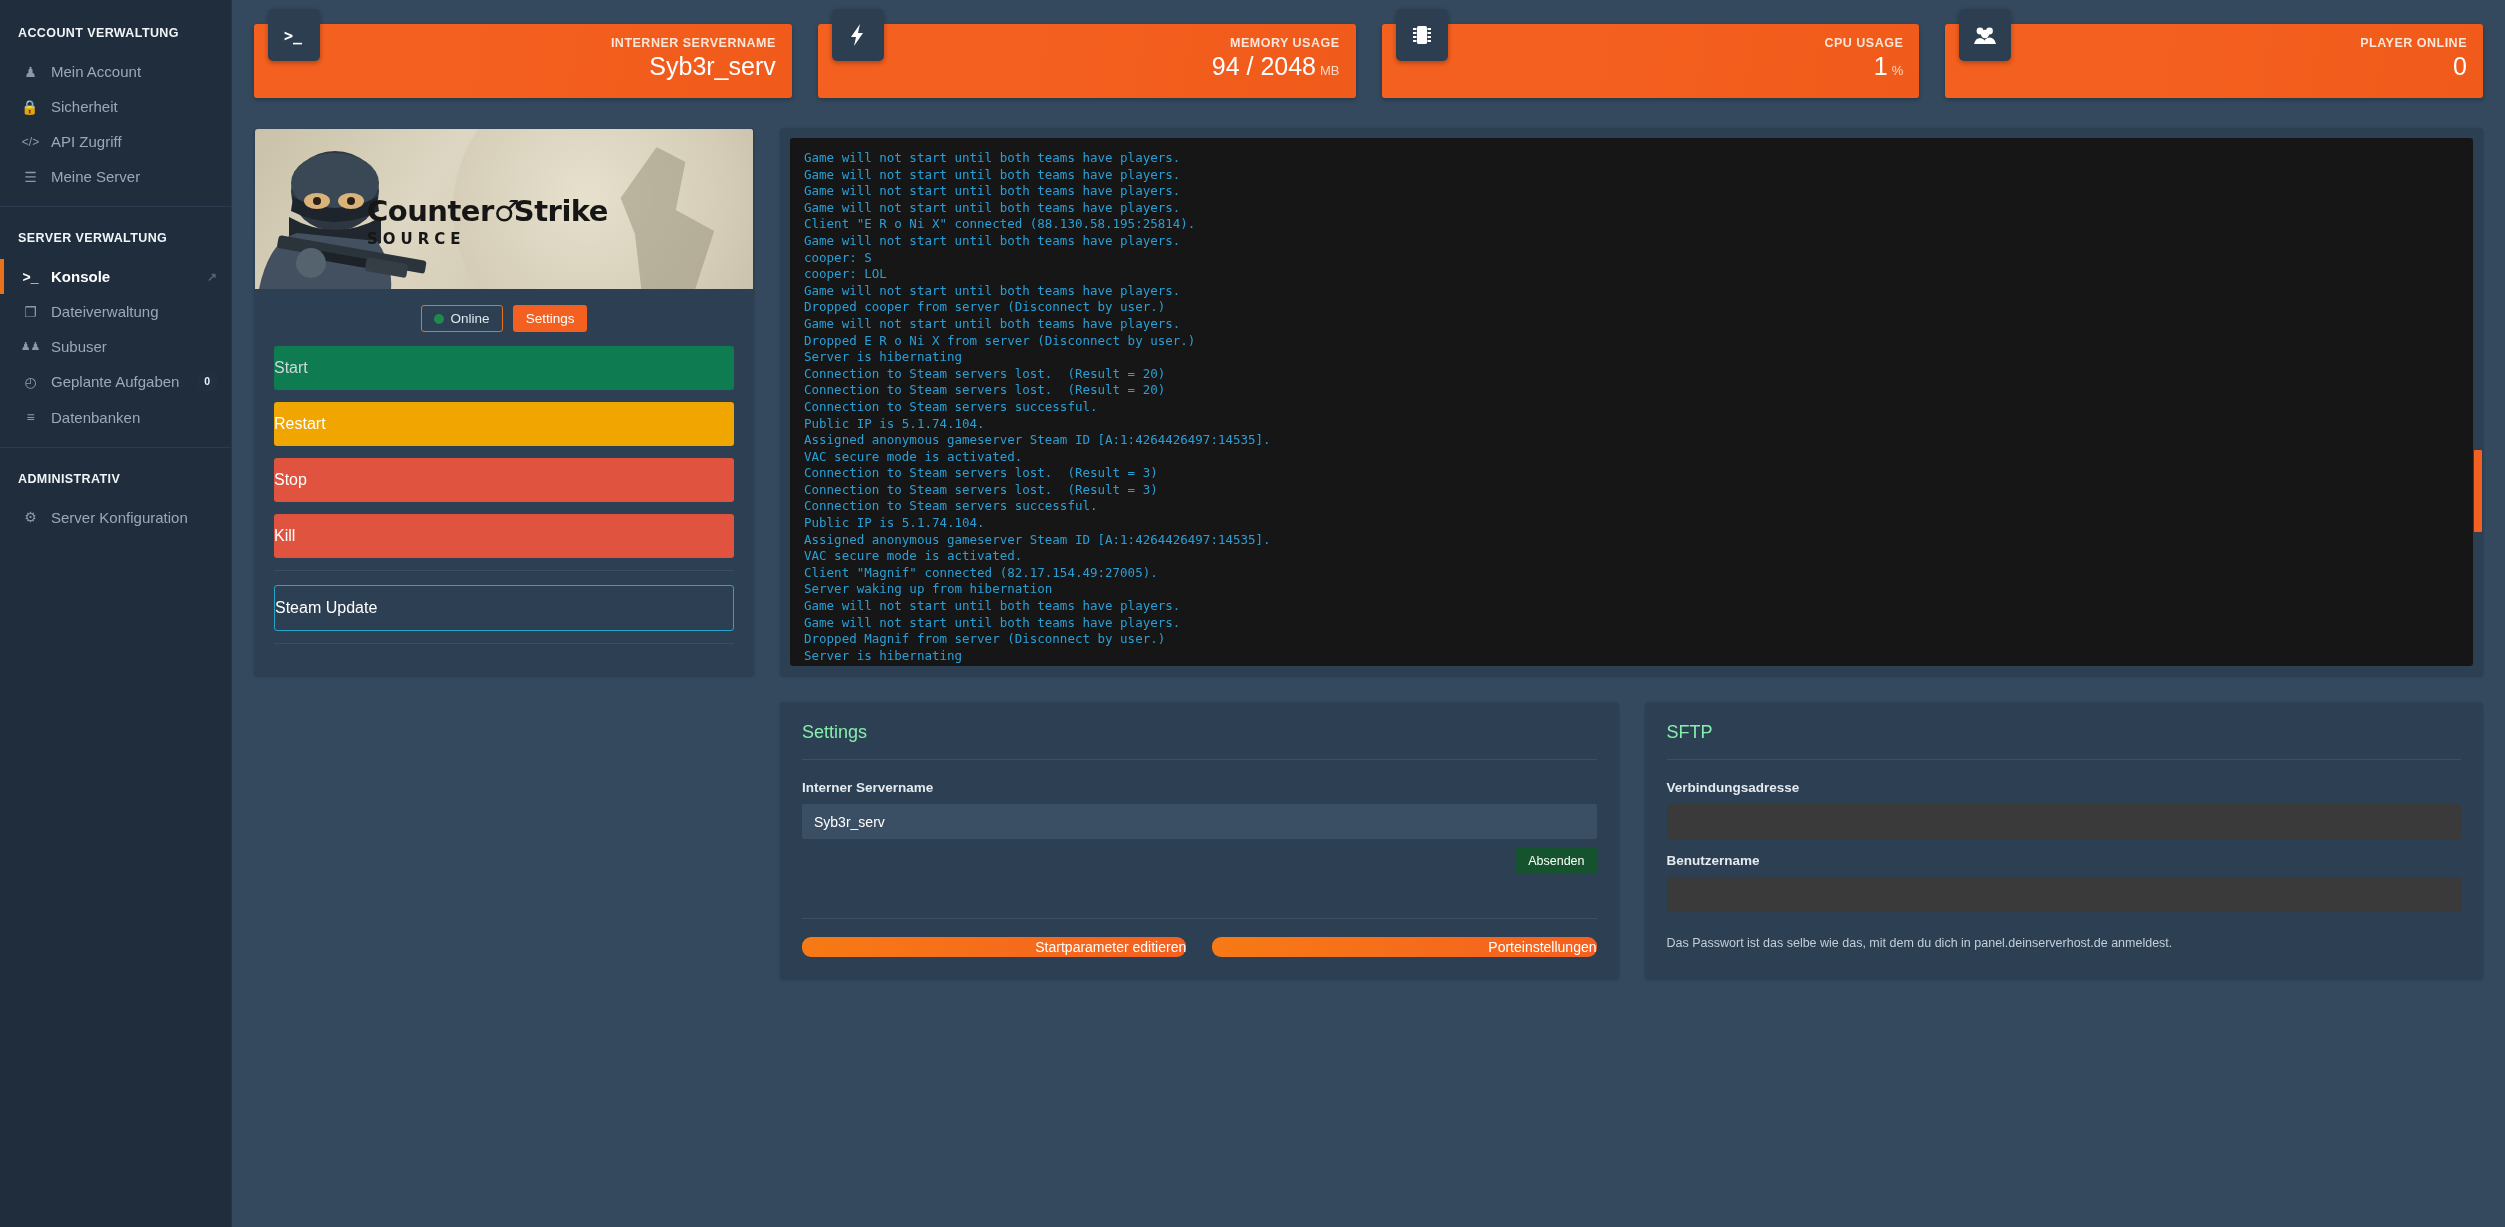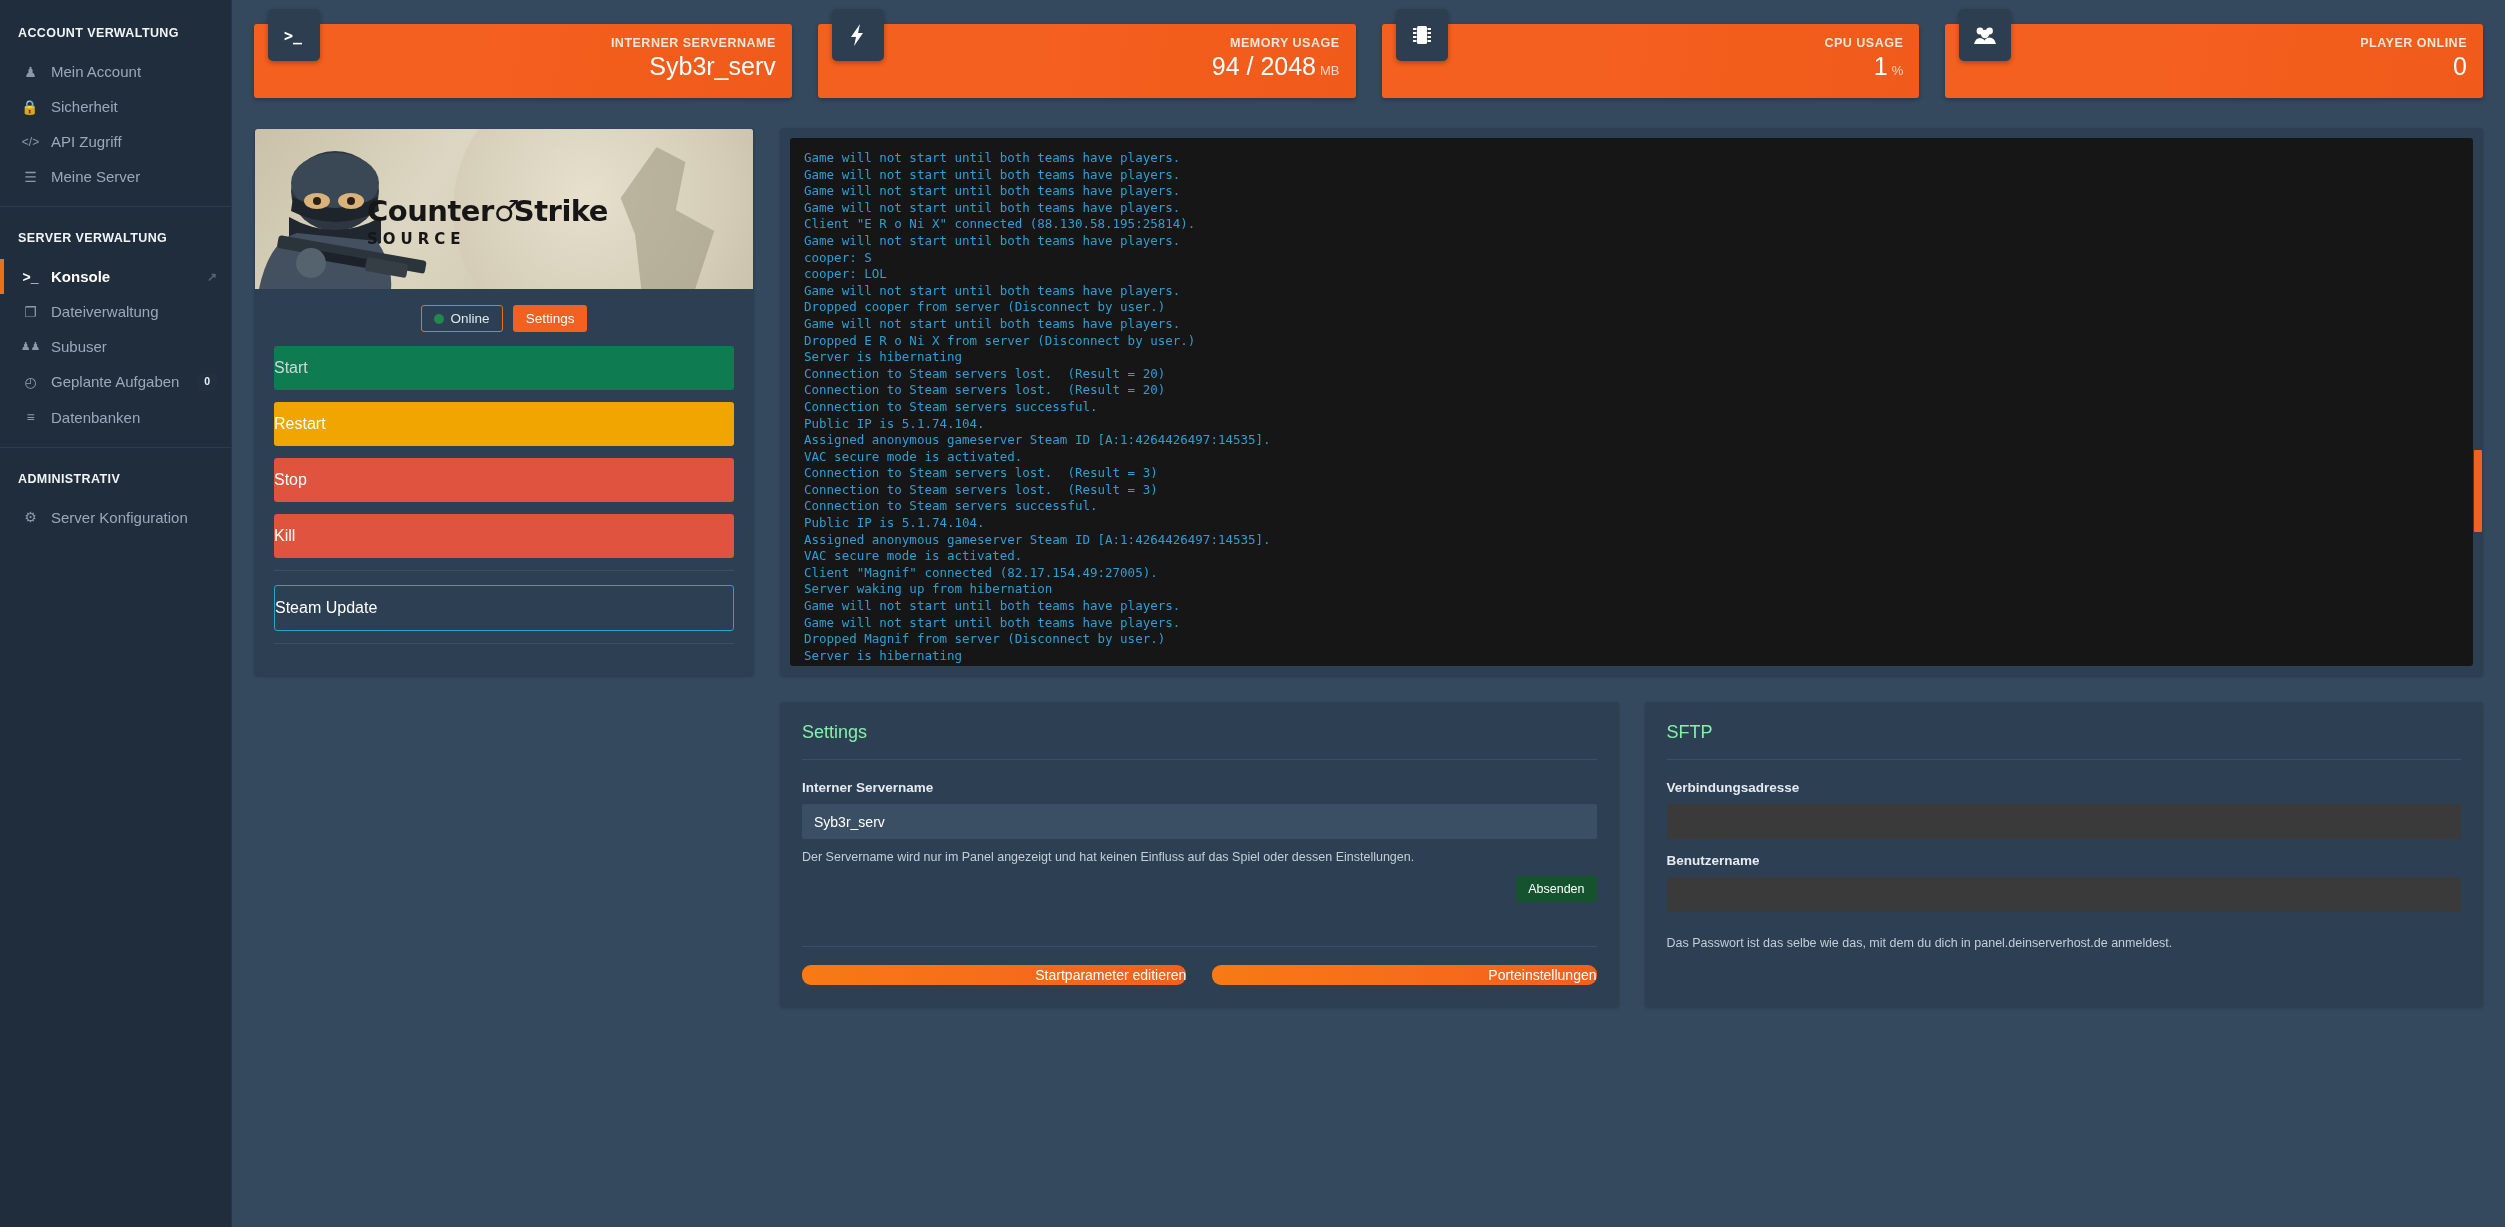--- a/index.html
+++ b/index.html
@@ -391,21 +391,20 @@
         </div>
 
         <div class="bottom-row">
 
           <div class="b-panel">
             <div class="p-title">Settings</div>
             <div class="p-div"></div>
             <div class="p-body">
               <div class="f-label">Interner Servername</div>
               <input class="f-input" value="Syb3r_serv" style="">
-              <div class="f-help">Der Servername wird nur im Panel angezeigt und hat keinen Einfluss auf das Spiel oder dessen Einstellungen.</div>
               <div class="f-submit-row">
                 <button class="btn-submit">Absenden</button>
               </div>
             </div>
             <div class="s-div"></div>
             <div class="dual-btns">
               <button class="btn-wide">Startparameter editieren</button>
               <button class="btn-wide">Porteinstellungen</button>
             </div>
           </div>

